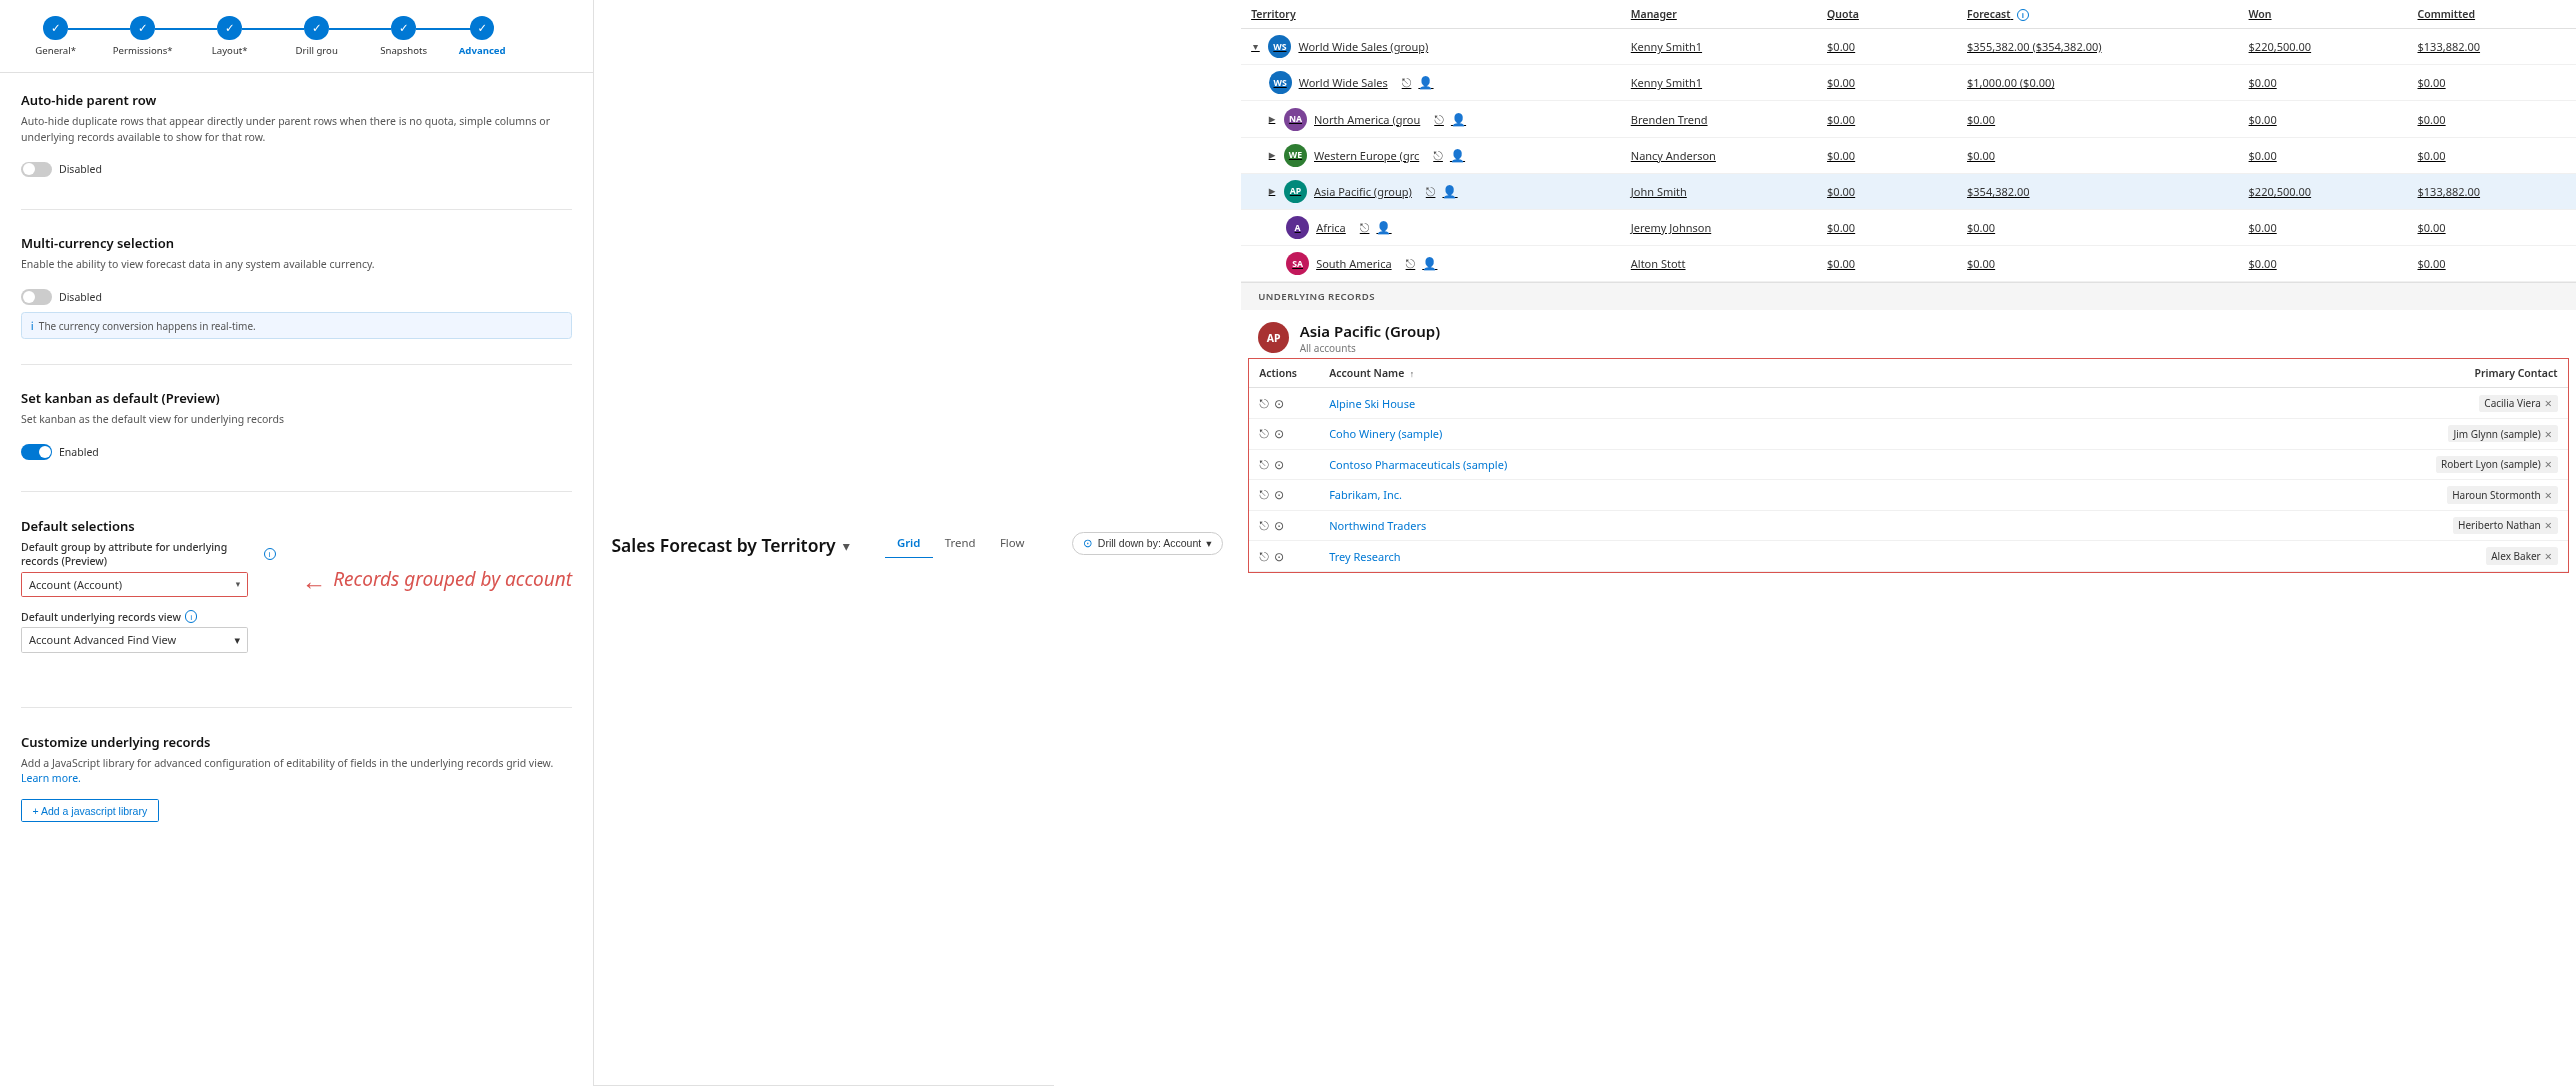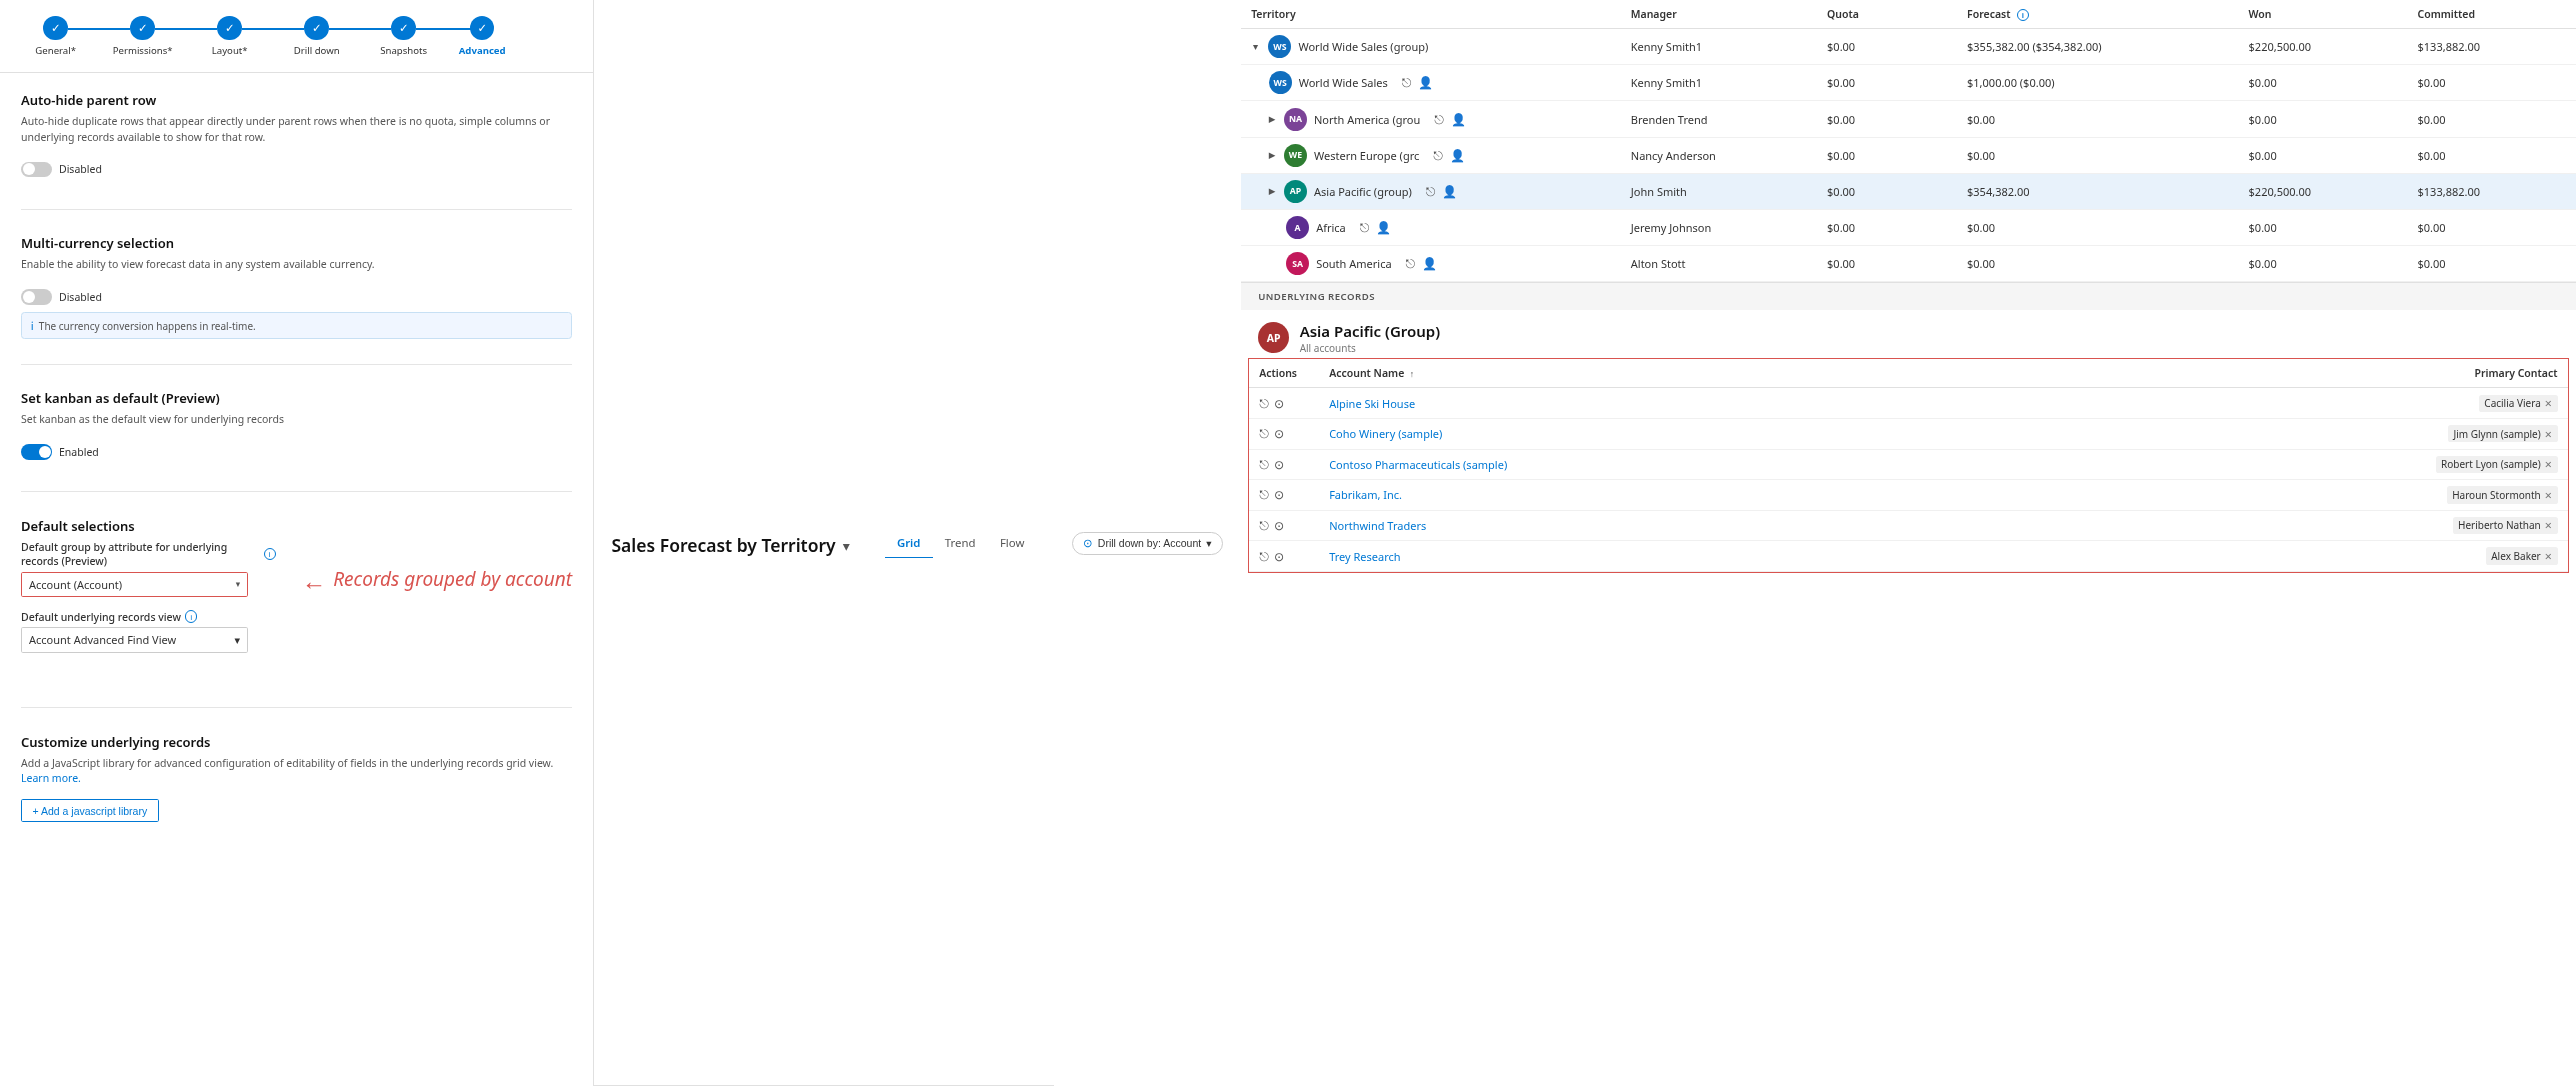--- a/index.html
+++ b/index.html
@@ -270,20 +270,21 @@
     .drill-icon { color: #0078d4; font-size: 11.4px; }
 
     
     .forecast-grid {
       flex: 1;
       overflow-y: auto;
     }
     .grid-table {
       width: 100%;
       border-collapse: collapse;
+      text-decoration: underline;
     }
     .grid-table thead th {
       font-size: 10.5px;
       font-weight: 600;
       color: #333;
       padding: 7px 10.5px;
       text-align: left;
       border-bottom: 0.9px solid #e0e0e0;
       white-space: nowrap;
       background: #fff;
@@ -442,21 +443,21 @@
     <div class="step">
       <div class="step-circle checkmark"></div>
       <span class="step-label">Permissions*</span>
     </div>
     <div class="step">
       <div class="step-circle checkmark"></div>
       <span class="step-label">Layout*</span>
     </div>
     <div class="step">
       <div class="step-circle checkmark"></div>
-      <span class="step-label">Drill down</span>
+      <span class="step-label">Drill grou</span>
     </div>
     <div class="step">
       <div class="step-circle checkmark"></div>
       <span class="step-label">Snapshots</span>
     </div>
     <div class="step active" style="min-width:70px;">
       <div class="step-circle" style="background:#0078d4;">✓</div>
       <span class="step-label">Advanced</span>
     </div>
   </div>

